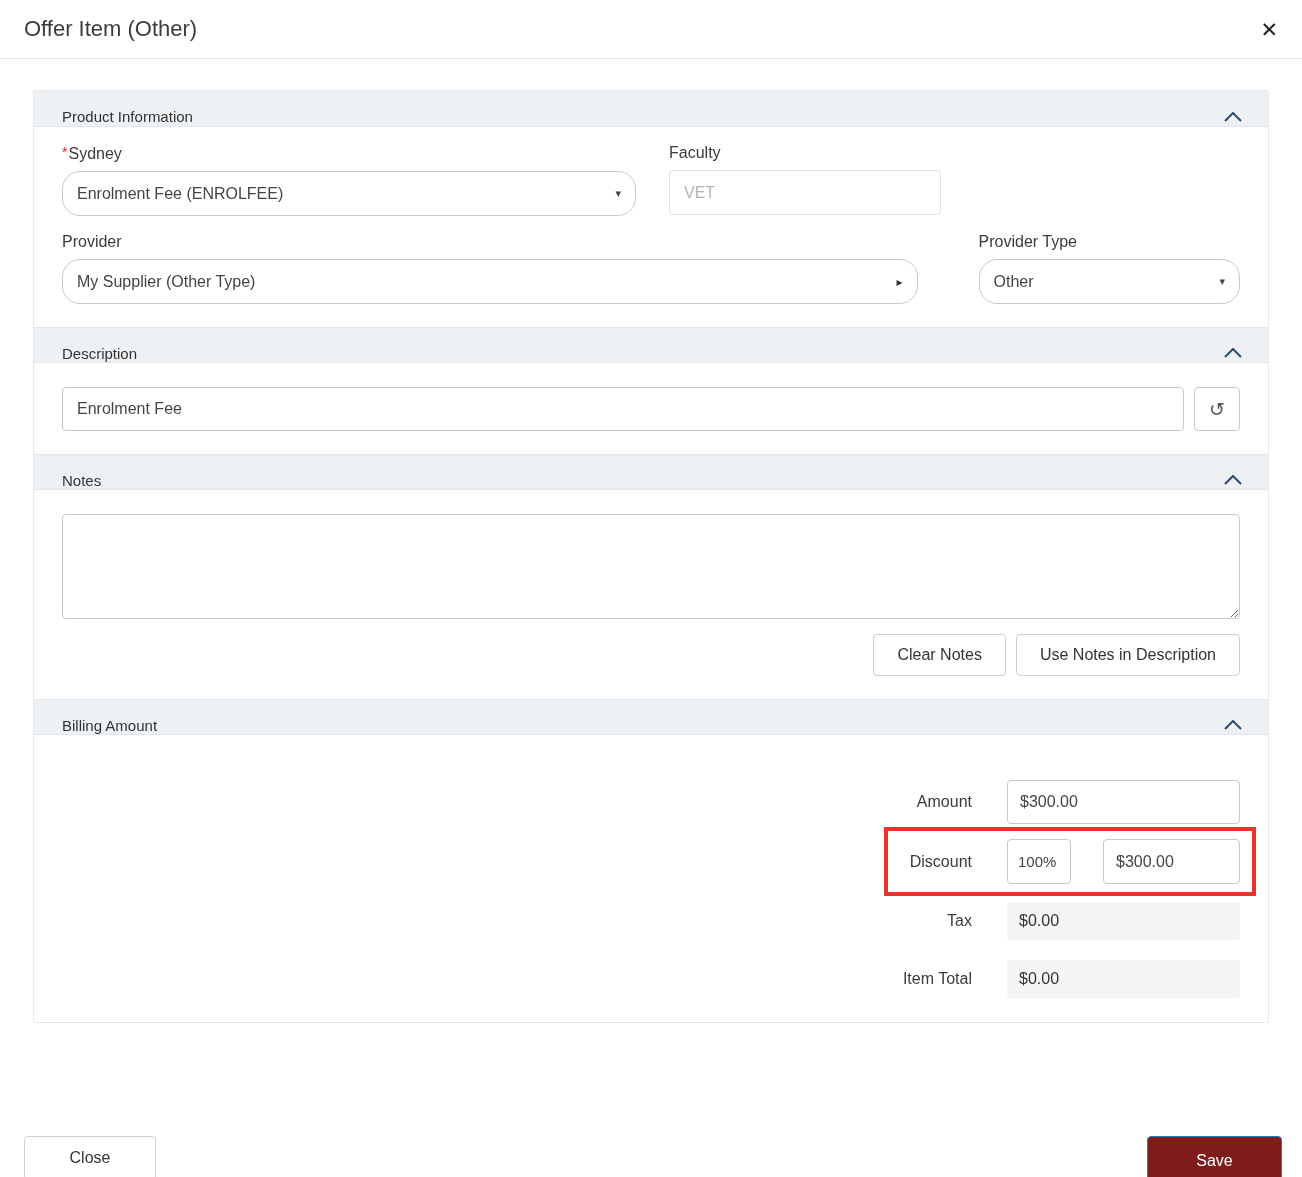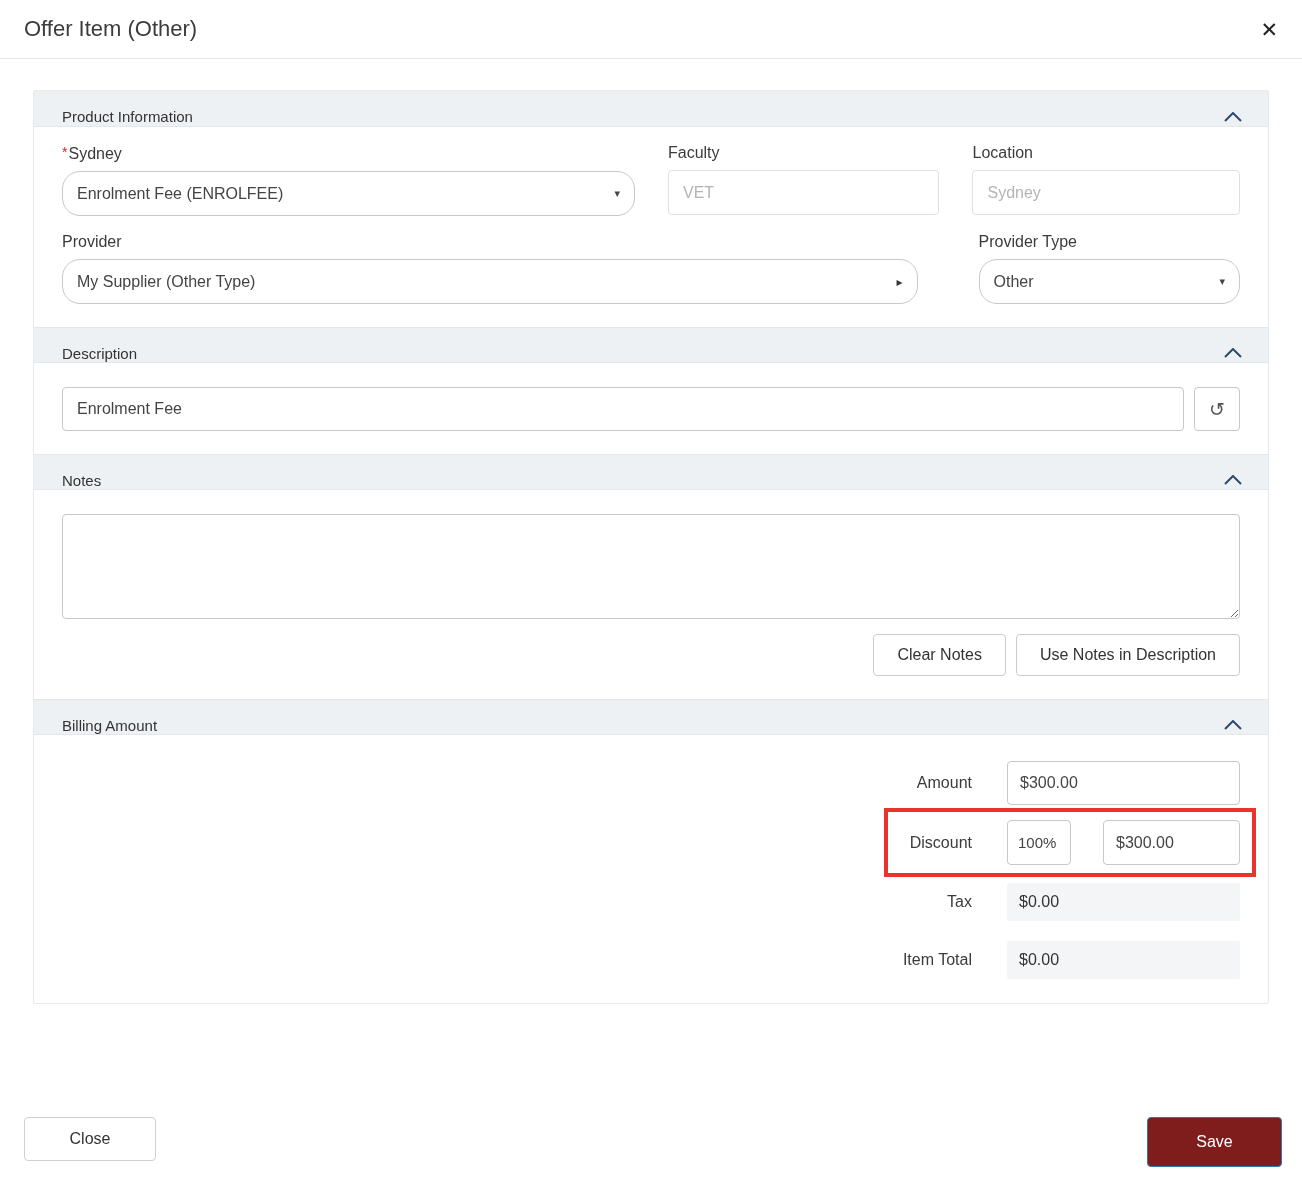--- a/index.html
+++ b/index.html
@@ -42,21 +42,21 @@
   .desc-input { flex: 1; height: 44px; }
   .history-btn { width: 46px; height: 44px; border: 1px solid #c8c8c8; border-radius: 4px; background: #fff; font-size: 19px; color: #555; cursor: pointer; }
 
   
   .notes-body { padding: 24px 28px 23px 28px; }
   .notes-textarea { width: 100%; height: 105px; border: 1px solid #c8c8c8; border-radius: 4px; resize: both; font-family: "Liberation Sans", sans-serif; font-size: 16px; padding: 10px 14px; color: #444; }
   .notes-buttons { display: flex; justify-content: flex-end; gap: 10px; margin-top: 11px; }
   .ghost-btn { height: 42px; padding: 0 23px; background: #fff; border: 1px solid #ccc; border-radius: 4px; font-size: 16px; color: #333; cursor: pointer; font-family: "Liberation Sans", sans-serif; }
 
   
-  .billing-body { padding: 26px 28px 24px 28px; }
+  .billing-body { padding: 26px 28px 24px 28px; margin-top: 19px; }
   .brow { display: flex; justify-content: flex-end; align-items: center; }
   .brow + .brow { margin-top: 15px; }
   .brow.tax-row { margin-top: 18px; }
   .brow.total-row { margin-top: 20px; }
   .blabel { font-size: 16px; color: #3b3b3b; margin-right: 35px; }
   .bfields { width: 233px; display: flex; justify-content: space-between; }
   .money-input { width: 233px; height: 44px; border: 1px solid #c8c8c8; border-radius: 4px; font-size: 16px; color: #444; padding: 0 12px; font-family: "Liberation Sans", sans-serif; }
   .pct-input { width: 64px; height: 45px; border: 1px solid #c8c8c8; border-radius: 4px; font-size: 15px; color: #444; padding: 0 10px; font-family: "Liberation Sans", sans-serif; }
   .disc-input { width: 137px; height: 45px; border: 1px solid #c8c8c8; border-radius: 4px; font-size: 16px; color: #444; padding: 0 12px; font-family: "Liberation Sans", sans-serif; }
   .readonly-field { width: 233px; height: 38px; background: #f4f5f6; border: none; border-radius: 2px; display: flex; align-items: center; padding: 0 12px; font-size: 16px; color: #333; }
@@ -92,24 +92,20 @@
       <div class="w-product">
         <label class="f-label"><span class="req">*</span><span>Sydney</span></label>
         <div class="selectbox">
           <span>Enrolment Fee (ENROLFEE)</span>
           <span class="caret">▾</span>
         </div>
       </div>
       <div class="w-faculty">
         <label class="f-label">Faculty</label>
         <input class="input muted" readonly="" value="VET" style="">
-      </div>
-      <div class="w-location">
-        <label class="f-label">Location</label>
-        <input class="input muted" readonly="" value="Sydney" style="">
       </div>
     </div>
     <div class="field-row">
       <div class="w-provider">
         <label class="f-label">Provider</label>
         <div class="selectbox">
           <span>My Supplier (Other Type)</span>
           <span class="caret-right">▸</span>
         </div>
       </div>

